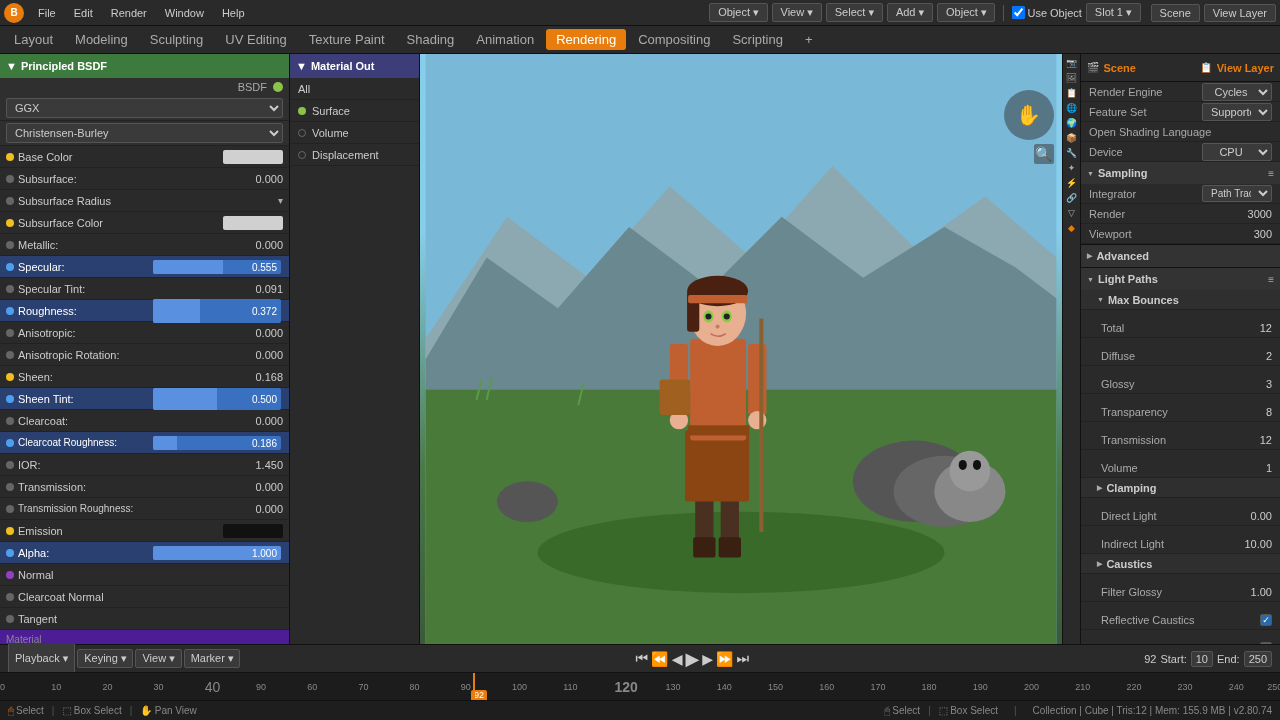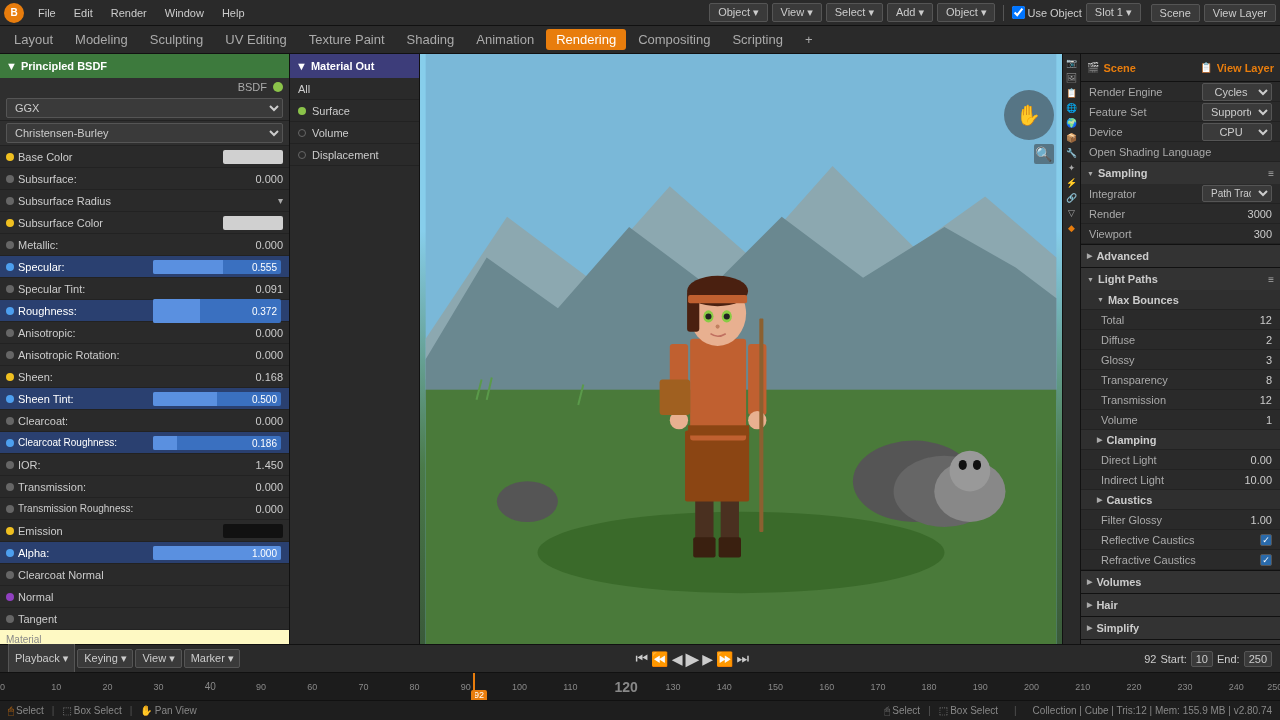--- a/index.html
+++ b/index.html
@@ -312,20 +312,21 @@
       background: #2f2f2f;
       border-bottom: 1px solid #222;
       gap: 4px;
       font-size: 11px;
       font-weight: bold;
       color: #ccc;
       cursor: pointer;
     }
     .indent-prop {
       padding-left: 20px;
+      margin-top: 8px;
     }
 
     
     .right-side-icons {
       width: 18px;
       background: #2a2a2a;
       border-left: 1px solid #111;
       display: flex;
       flex-direction: column;
       align-items: center;
@@ -549,21 +550,21 @@
 
     <div class="prop-row">
       <div class="prop-dot yellow"></div>
       <span class="prop-label">Sheen:</span>
       <span class="prop-value">0.168</span>
     </div>
 
     <div class="prop-row" style="background:#2a4070;">
       <div class="prop-dot blue"></div>
       <span class="prop-label" style="color:#fff;">Sheen Tint:</span>
-      <div style="flex:1;height:14px;background:#3a70c0;border-radius:2px;margin:0 2px;position:relative;">
+      <div style="flex:1;height:22px;background:#3a70c0;border-radius:2px;margin:0 2px;position:relative;">
         <div style="width:50%;height:100%;background:#5a90e0;border-radius:2px 0 0 2px;"></div>
         <span style="position:absolute;right:4px;top:50%;transform:translateY(-50%);color:#fff;font-size:10px;">0.500</span>
       </div>
     </div>
 
     <div class="prop-row">
       <div class="prop-dot gray"></div>
       <span class="prop-label">Clearcoat:</span>
       <span class="prop-value">0.000</span>
     </div>
@@ -604,35 +605,35 @@
     <div class="prop-row" style="background:#2a4070;">
       <div class="prop-dot blue"></div>
       <span class="prop-label" style="color:#fff;">Alpha:</span>
       <div style="flex:1;height:14px;background:#3a70c0;border-radius:2px;margin:0 2px;position:relative;">
         <div style="width:100%;height:100%;background:#5a90e0;border-radius:2px;"></div>
         <span style="position:absolute;right:4px;top:50%;transform:translateY(-50%);color:#fff;font-size:10px;">1.000</span>
       </div>
     </div>
 
     <div class="prop-row">
-      <div class="prop-dot gray"></div>
-      <span class="prop-label">Clearcoat Normal</span>
-    </div>
-
-    <div class="prop-row">
       <div class="prop-dot purple"></div>
       <span class="prop-label">Normal</span>
     </div>
 
     <div class="prop-row">
       <div class="prop-dot gray"></div>
+      <span class="prop-label">Clearcoat Normal</span>
+    </div>
+
+    <div class="prop-row">
+      <div class="prop-dot gray"></div>
       <span class="prop-label">Tangent</span>
     </div>
 
-    <div style="padding:4px 6px;color:#888;font-size:10px;background:#fef9c3;">Material</div>
+    <div style="padding:4px 6px;color:#888;font-size:10px;background:#4c1d95;">Material</div>
   </div>
 
   <div class="mat-out-panel">
     <div class="mat-panel-header">
       <span>▼</span>
       <span>Material Out</span>
     </div>
     <div class="mat-item">
       <span>All</span>
     </div>
@@ -779,29 +780,29 @@
 
     <div class="right-prop">
       <span class="right-prop-label">Feature Set</span>
       <select class="right-input" style="width:70px;">
         <option>Supported</option>
         <option>Experimental</option>
       </select>
     </div>
 
     <div class="right-prop">
+      <span class="right-prop-label">Open Shading Language</span>
+    </div>
+
+    <div class="right-prop">
       <span class="right-prop-label">Device</span>
       <select class="right-input" style="width:70px;">
         <option>CPU</option>
         <option>GPU</option>
       </select>
-    </div>
-
-    <div class="right-prop">
-      <span class="right-prop-label">Open Shading Language</span>
     </div>
 
     <div class="right-section">
       <div class="right-section-header">
         <span class="triangle-down">▼</span>
         <span>Sampling</span>
         <span style="flex:1;"></span>
         <span style="color:#aaa;font-size:10px;">≡</span>
       </div>
 
@@ -962,21 +963,21 @@
 
 <div class="timeline-bar" style="height:28px;display:flex;align-items:stretch;">
 
   <div style="flex:1;background:#1c1c1c;position:relative;overflow:hidden;">
 
     <div style="position:absolute;left:0;right:0;top:0;bottom:0;display:flex;align-items:center;">
       <div style="position:absolute;left:0px;color:#888;font-size:9px;">0</div>
       <div style="position:absolute;left:4%;color:#888;font-size:9px;">10</div>
       <div style="position:absolute;left:8%;color:#888;font-size:9px;">20</div>
       <div style="position:absolute;left:12%;color:#888;font-size:9px;">30</div>
-      <div style="position:absolute;left:16%;color:#888;font-size:10px;">40</div>
+      <div style="position:absolute;left:16%;color:#888;font-size:14px;">40</div>
       <div style="position:absolute;left:20%;color:#888;font-size:9px;">90</div>
       <div style="position:absolute;left:24%;color:#888;font-size:9px;">60</div>
       <div style="position:absolute;left:28%;color:#888;font-size:9px;">70</div>
       <div style="position:absolute;left:32%;color:#888;font-size:9px;">80</div>
       <div style="position:absolute;left:36%;color:#888;font-size:9px;">90</div>
 
       <div style="position:absolute;left:calc(36.8% + 2px);top:0;bottom:0;width:2px;background:#e87d0d;z-index:10;"></div>
       <div style="position:absolute;left:calc(36.8%);bottom:0;background:#e87d0d;color:#fff;font-size:9px;padding:0 3px;border-radius:2px 2px 0 0;">92</div>
       <div style="position:absolute;left:40%;color:#888;font-size:9px;">100</div>
       <div style="position:absolute;left:44%;color:#888;font-size:9px;">110</div>

